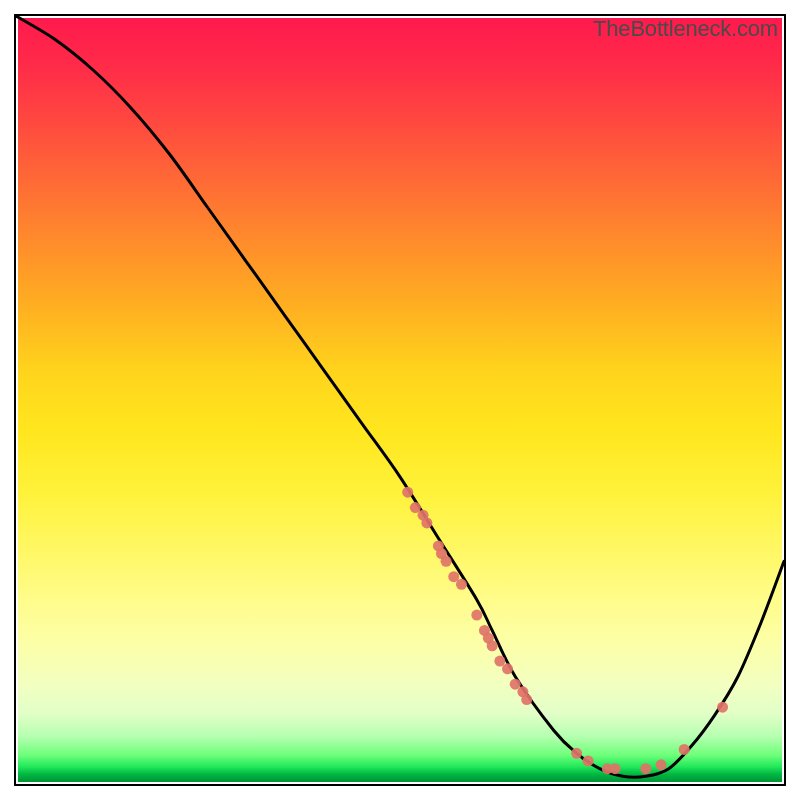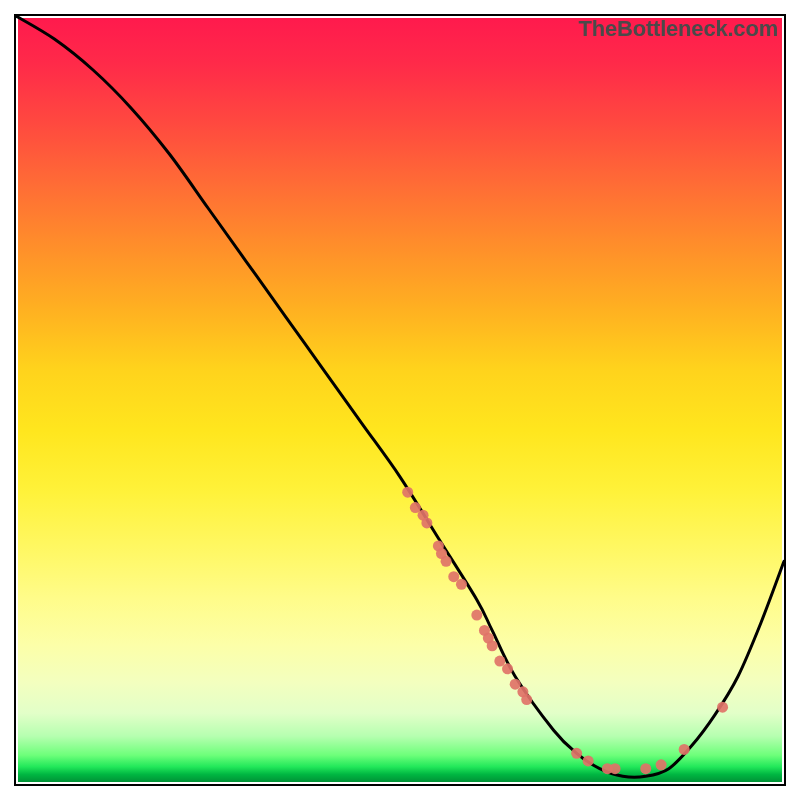--- a/index.html
+++ b/index.html
@@ -57,21 +57,21 @@
     width: 100%;
     height: 100%;
     overflow: visible;
   }
   .watermark {
     position: absolute;
     top: 16px;
     right: 22px;
     color: #4a4a4a;
     font-size: 22px;
-    font-weight: 700;
+    font-weight: 400;
     letter-spacing: -0.2px;
     user-select: none;
   }
 </style>
 </head>
 <body>
 
 <div class="frame">
   <div class="plot"></div>
   <svg class="curve" viewBox="0 0 768 768" preserveAspectRatio="none">

